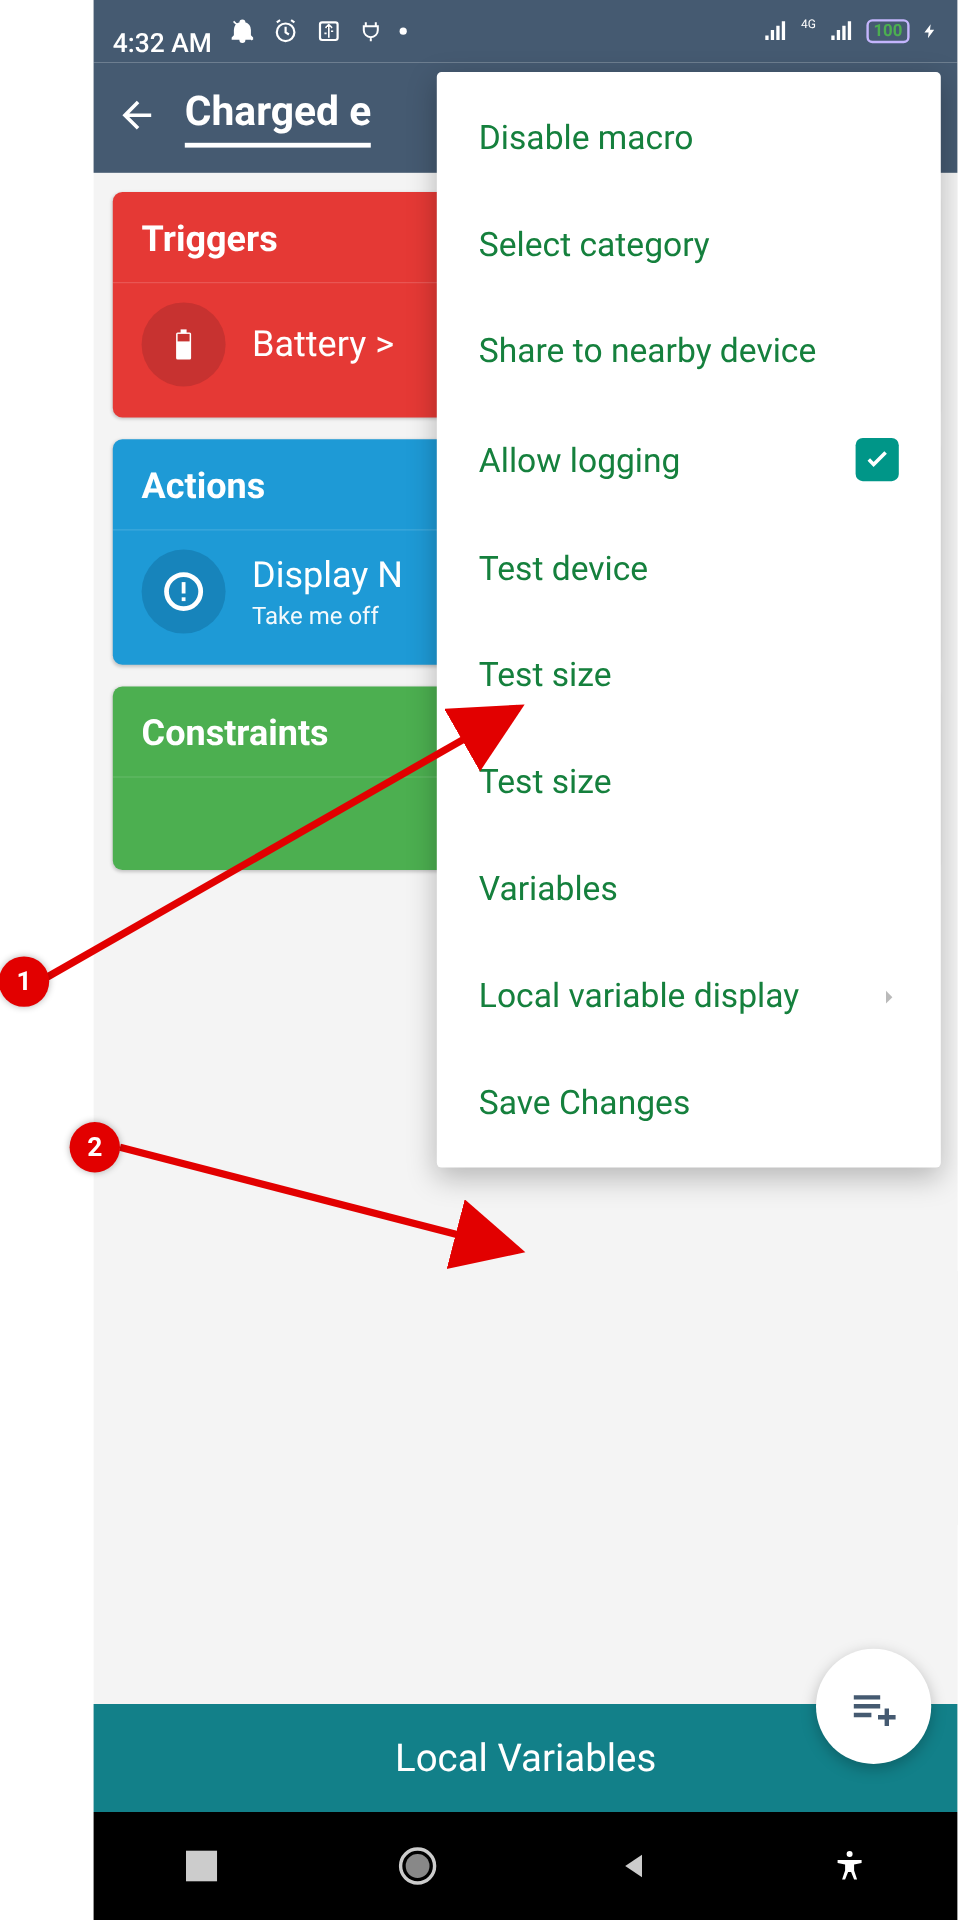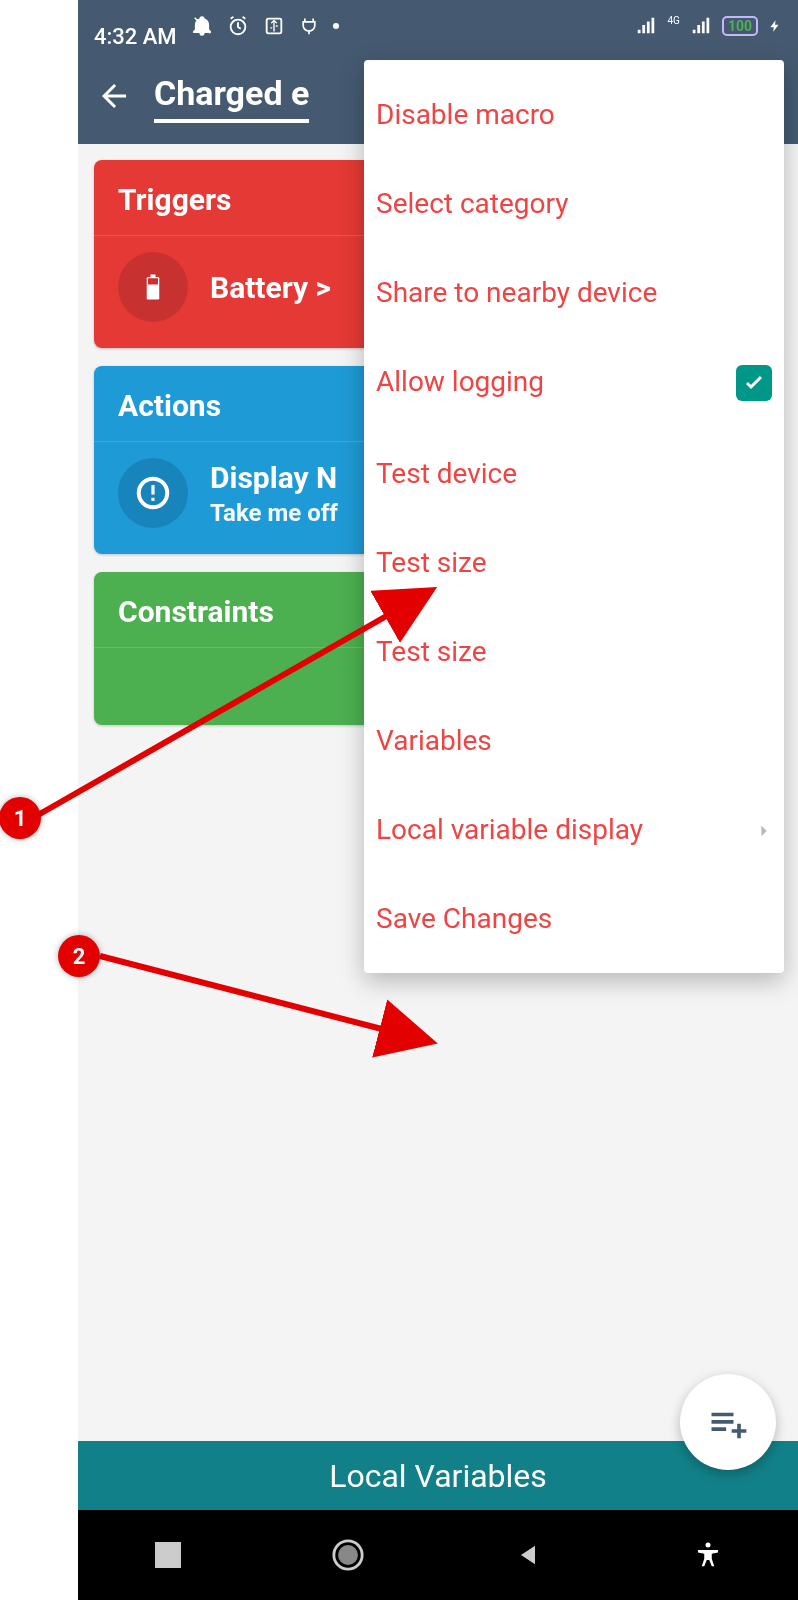--- a/index.html
+++ b/index.html
@@ -64,30 +64,30 @@
   .actions  { background: #1e9ad6; }
   .constraints { background: #4caf50; }
   .card-body { padding: 16px 24px 26px; display: flex; align-items: center; gap: 22px; }
   .icon-circle {
     width: 70px; height: 70px; border-radius: 50%;
     display: flex; align-items: center; justify-content: center;
     flex-shrink: 0;
   }
   .triggers .icon-circle { background: #c73230; }
   .actions  .icon-circle { background: #1784bb; }
-  .card-body .lines { display: flex; flex-direction: column; gap: 4px; font-weight: bold; }
+  .card-body .lines { display: flex; flex-direction: column; gap: 4px; }
   .line1 { font-size: 30px; }
-  .line2 { font-size: 24px; opacity: 0.95; }
+  .line2 { font-size: 20px; opacity: 0.95; }
   .constraints .card-body { justify-content: center; }
   .constraints .line1 { font-size: 30px; }
 
   
   .localvars {
     position: absolute; left: 0; right: 0; bottom: 90px;
-    height: 69px; background: #128089;
+    height: 90px; background: #128089;
     display: flex; align-items: center; justify-content: center;
     color: #fff; font-size: 32px;
   }
   .navbar {
     position: absolute; left: 0; right: 0; bottom: 0;
     height: 90px; background: #000;
     display: flex; align-items: center; justify-content: space-around;
   }
   .navbar .navbtn { width: 40px; height: 40px; display: flex; align-items: center; justify-content: center; }
 
@@ -102,23 +102,23 @@
   
   .menu {
     position: absolute; top: 60px; right: 14px;
     width: 420px; background: #fff;
     border-radius: 4px;
     box-shadow: 0 8px 24px rgba(0,0,0,0.25);
     padding: 10px 0;
     z-index: 10;
   }
   .menu-item {
-    padding: 28px 12px;
-    font-size: 28px; color: #ef4444;
-    display: flex; justify-content: space-between;
+    padding: 28px 35px;
+    font-size: 28px; color: #15803d;
+    display: flex; align-items: center; justify-content: space-between;
   }
   .menu-item + .menu-item { }
   .menu-check {
     width: 36px; height: 36px; background: #009688;
     border-radius: 6px; display: flex; align-items: center; justify-content: center;
   }
   .menu-arrow { opacity: 0.4; }
 
   
   .marker {

